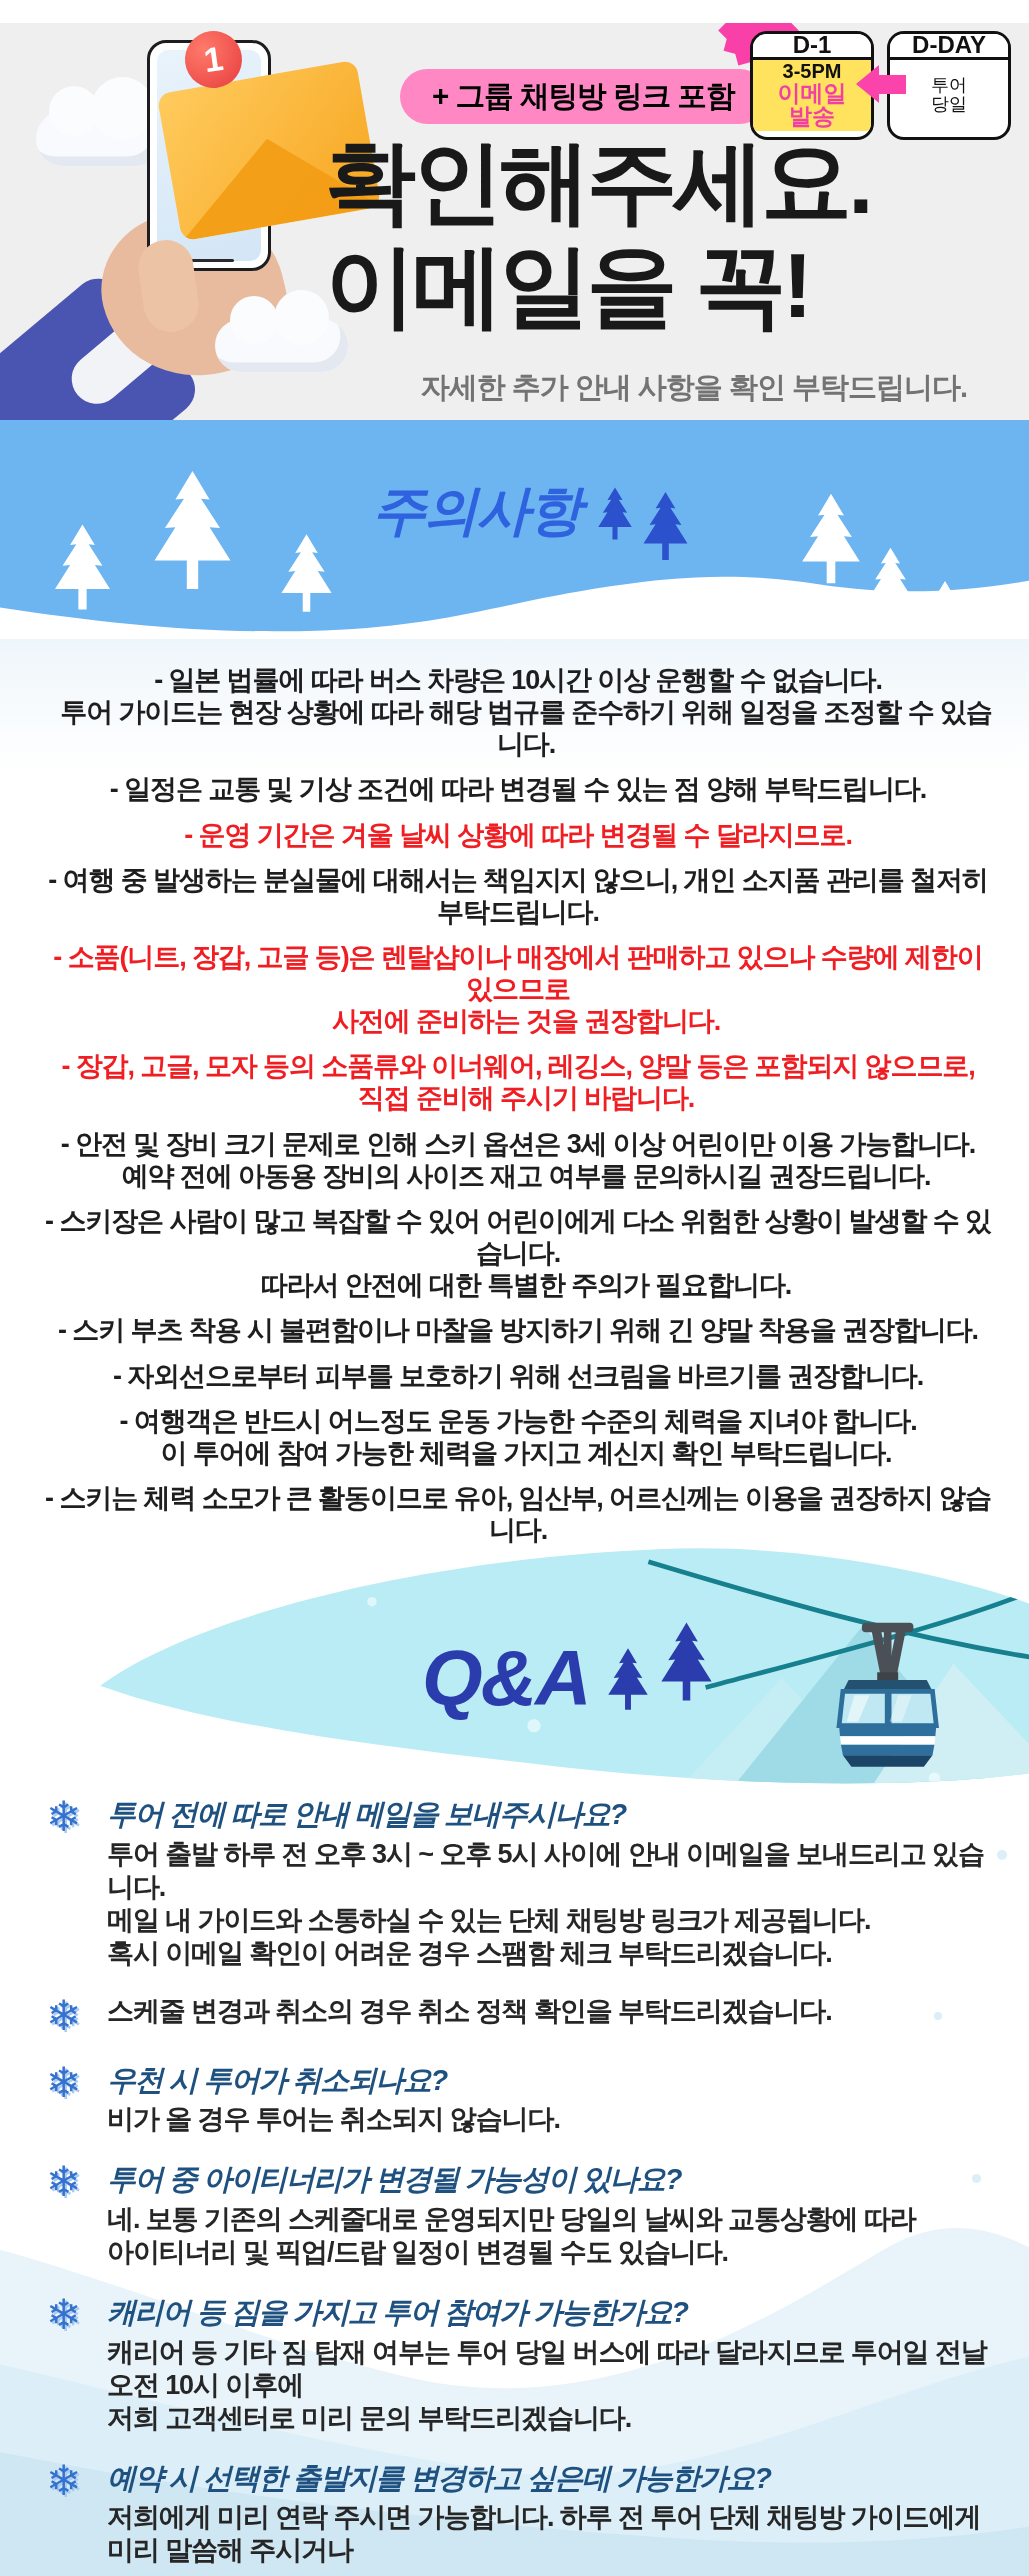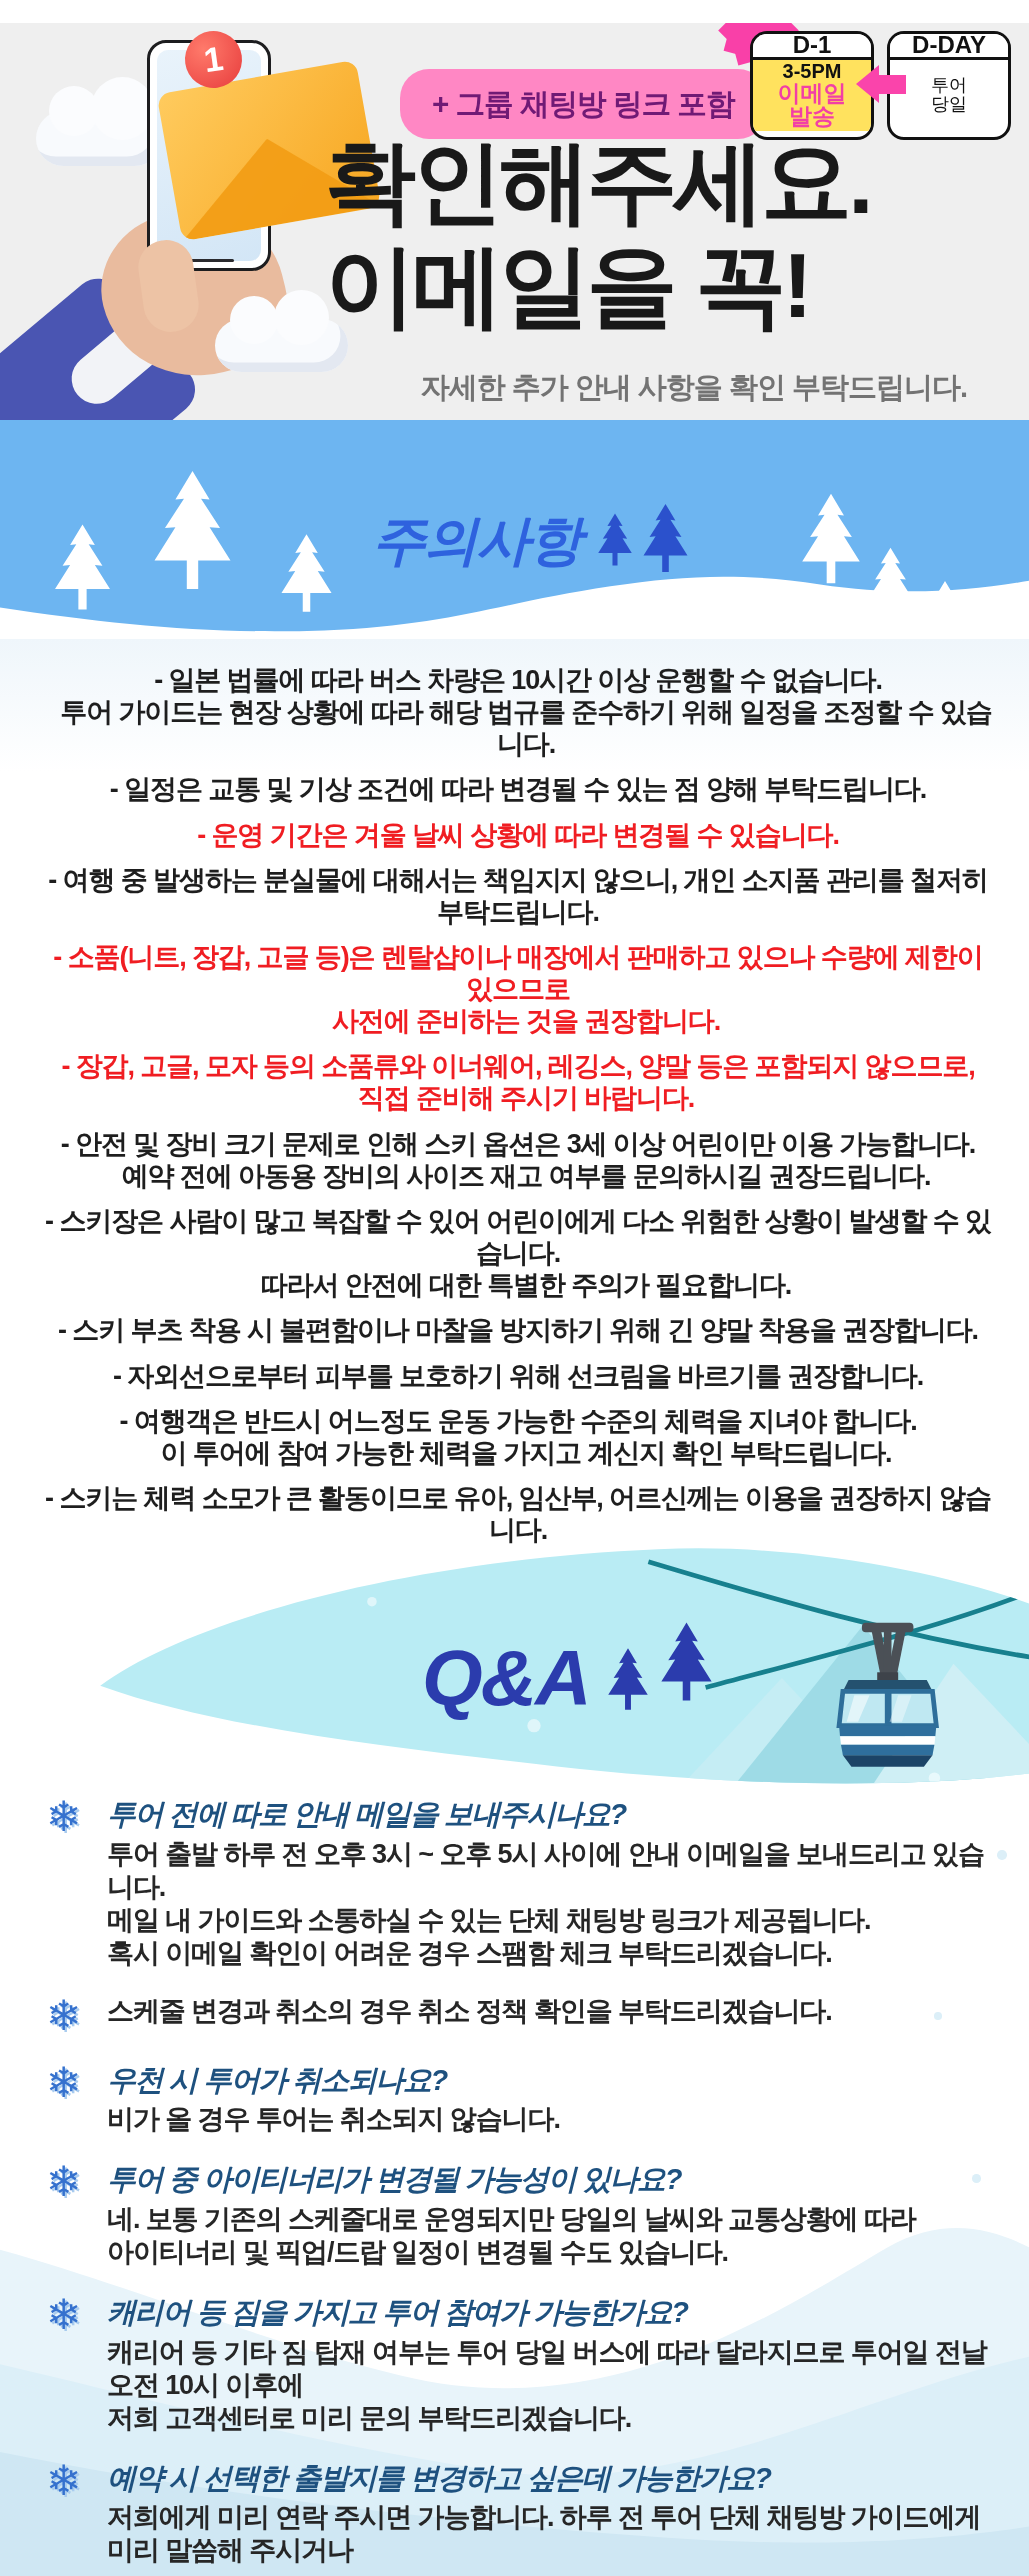--- a/index.html
+++ b/index.html
@@ -26,21 +26,21 @@
   .hand{position:absolute;left:103px;top:187px;width:181px;height:167px;background:#E9BB9E;border-radius:46% 54% 42% 58%;transform:rotate(-14deg);}
   .phone{position:absolute;left:147px;top:17px;width:124px;height:231px;background:#fff;border:3.8px solid #1d1d1f;border-radius:19px;}
   .phone .screen{position:absolute;inset:6.7px;background:linear-gradient(160deg,#E9F3FB,#D3E6F6);border-radius:11.4px;}
   .phone .homebar{position:absolute;left:30.5px;bottom:5.7px;width:53px;height:3.8px;background:#2a2a2e;border-radius:1.9px;}
   .fingers{position:absolute;left:141px;top:217px;width:55px;height:92px;background:#EDC3A5;border-radius:27px;transform:rotate(-8deg);}
   .envelope{position:absolute;left:168px;top:53px;width:202px;height:149px;background:linear-gradient(135deg,#FFCB5E,#F7A620);border-radius:13.3px;transform:rotate(-10deg);overflow:hidden;}
   .env-flap{position:absolute;left:0;top:42%;width:100%;height:58%;clip-path:polygon(0 100%,100% 100%,50% 0);background:#F29C14;opacity:.9;}
   .notif{position:absolute;left:185px;top:7.6px;width:57px;height:57px;border-radius:50%;background:radial-gradient(circle at 35% 30%,#FF7A6B,#E73C3C);color:#fff;font-size:34px;font-weight:900;display:flex;align-items:center;justify-content:center;transform:rotate(-8deg);}
 
   
-  .chat-pill{position:absolute;left:400px;top:46px;height:70px;padding:0 32px;background:#FF87C4;border-radius:29px;display:flex;align-items:center;color:#701a75;font-size:29.6px;font-weight:900;letter-spacing:-1px;}
+  .chat-pill{position:absolute;left:400px;top:46px;height:55px;padding:0 32px;background:#FF87C4;border-radius:29px;display:flex;align-items:center;color:#000000;font-size:29.6px;font-weight:900;letter-spacing:-1px;}
   .star12{position:absolute;left:730px;top:-21px;width:57px;height:57px;}
   .star12 i,.star12:before,.star12:after{content:"";position:absolute;inset:0;background:#F940A8;}
   .star12 i{transform:rotate(15deg);}
   .star12:before{transform:rotate(45deg);}
   .star12:after{transform:rotate(75deg);}
   .dbadge{position:absolute;top:7.6px;width:124px;height:109px;border:3.8px solid #111;border-radius:17px;background:#fff;overflow:hidden;z-index:2;}
   .dbadge .hd{height:26px;border-bottom:3.8px solid #111;display:flex;align-items:center;justify-content:center;font-size:24px;font-weight:900;background:#fff;color:#111;letter-spacing:0;}
   .dbadge .bd{height:71px;display:flex;flex-direction:column;align-items:center;justify-content:center;line-height:1.04;}
   .badge-d1{left:750px;}
   .badge-d1 .bd{background:#FFE25E;}
@@ -51,21 +51,21 @@
   .pink-arrow{position:absolute;left:856px;top:42px;width:50px;height:38px;z-index:3;}
   .pink-arrow .head{position:absolute;left:0;top:0;width:0;height:0;border-top:19px solid transparent;border-bottom:19px solid transparent;border-right:23px solid #FA44AB;}
   .pink-arrow .shaft{position:absolute;left:21px;top:9.5px;width:29px;height:19px;background:#FA44AB;}
 
   .hero-title{position:absolute;left:325px;top:107px;font-size:91px;line-height:1.14;font-weight:900;color:#191919;letter-spacing:-3.8px;}
   .hero-sub{position:absolute;right:63px;top:345px;font-size:29px;font-weight:700;color:#737373;letter-spacing:-1px;}
 
   
   .notice-band{position:relative;height:219px;background:#6DB5F1;overflow:hidden;}
   .tree{position:absolute;}
-  .band-title{position:absolute;left:372px;top:75px;display:flex;align-items:center;z-index:3;}
+  .band-title{position:absolute;left:372px;top:63px;display:flex;align-items:flex-start;z-index:3;}
   .band-title .txt{font-size:54px;font-weight:900;font-style:italic;color:#2E62DE;letter-spacing:-1.9px;line-height:1;}
   .band-wave{position:absolute;left:0;bottom:-1px;width:1030px;height:92px;z-index:2;}
 
   
   .notice-body{position:relative;height:925px;background:linear-gradient(#EFF6FB,#ffffff 133px);padding:25px 34px 0 40px;text-align:center;}
   .n-item{margin-bottom:13.3px;}
   .n-line{font-size:27px;line-height:32px;font-weight:700;color:#1E1E1E;letter-spacing:-1.1px;}
   .n-line.cont{padding-left:16px;}
   .n-line.red,.n-line .red{color:#F01D22;}
 
@@ -185,21 +185,21 @@
 
   <div class="notice-body">
     <div class="n-item">
       <div class="n-line">- 일본 법률에 따라 버스 차량은 10시간 이상 운행할 수 없습니다.</div>
       <div class="n-line cont">투어 가이드는 현장 상황에 따라 해당 법규를 준수하기 위해 일정을 조정할 수 있습니다.</div>
     </div>
     <div class="n-item">
       <div class="n-line">- 일정은 교통 및 기상 조건에 따라 변경될 수 있는 점 양해 부탁드립니다.</div>
     </div>
     <div class="n-item">
-      <div class="n-line red">- 운영 기간은 겨울 날씨 상황에 따라 변경될 수 있습니다.</div>
+      <div class="n-line red">- 운영 기간은 겨울 날씨 상황에 따라 변경될 수 달라지므로.</div>
     </div>
     <div class="n-item">
       <div class="n-line">- 여행 중 발생하는 분실물에 대해서는 책임지지 않으니, 개인 소지품 관리를 철저히 부탁드립니다.</div>
     </div>
     <div class="n-item">
       <div class="n-line red">- 소품(니트, 장갑, 고글 등)은 렌탈샵이나 매장에서 판매하고 있으나 수량에 제한이 있으므로</div>
       <div class="n-line cont red">사전에 준비하는 것을 권장합니다.</div>
     </div>
     <div class="n-item">
       <div class="n-line red">- 장갑, 고글, 모자 등의 소품류와 이너웨어, 레깅스, 양말 등은 포함되지 않으므로,</div>

